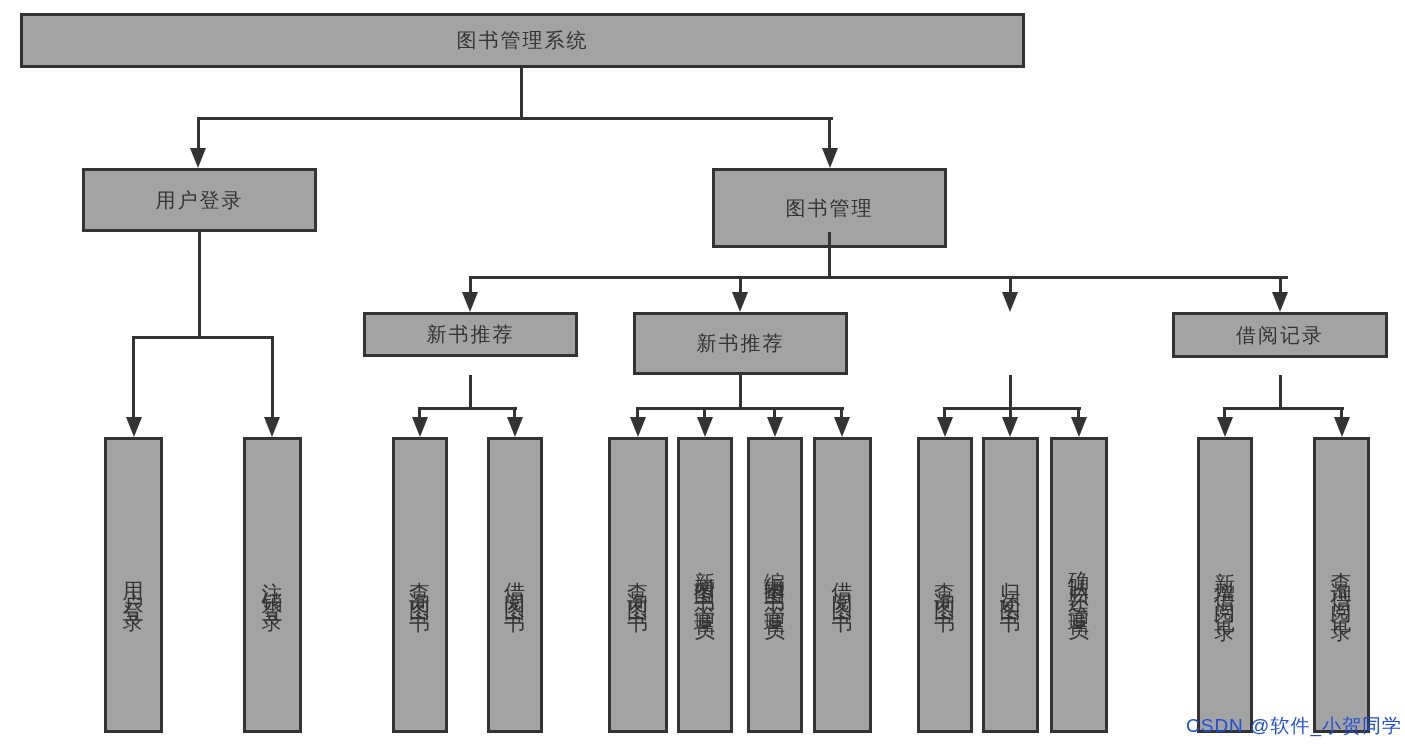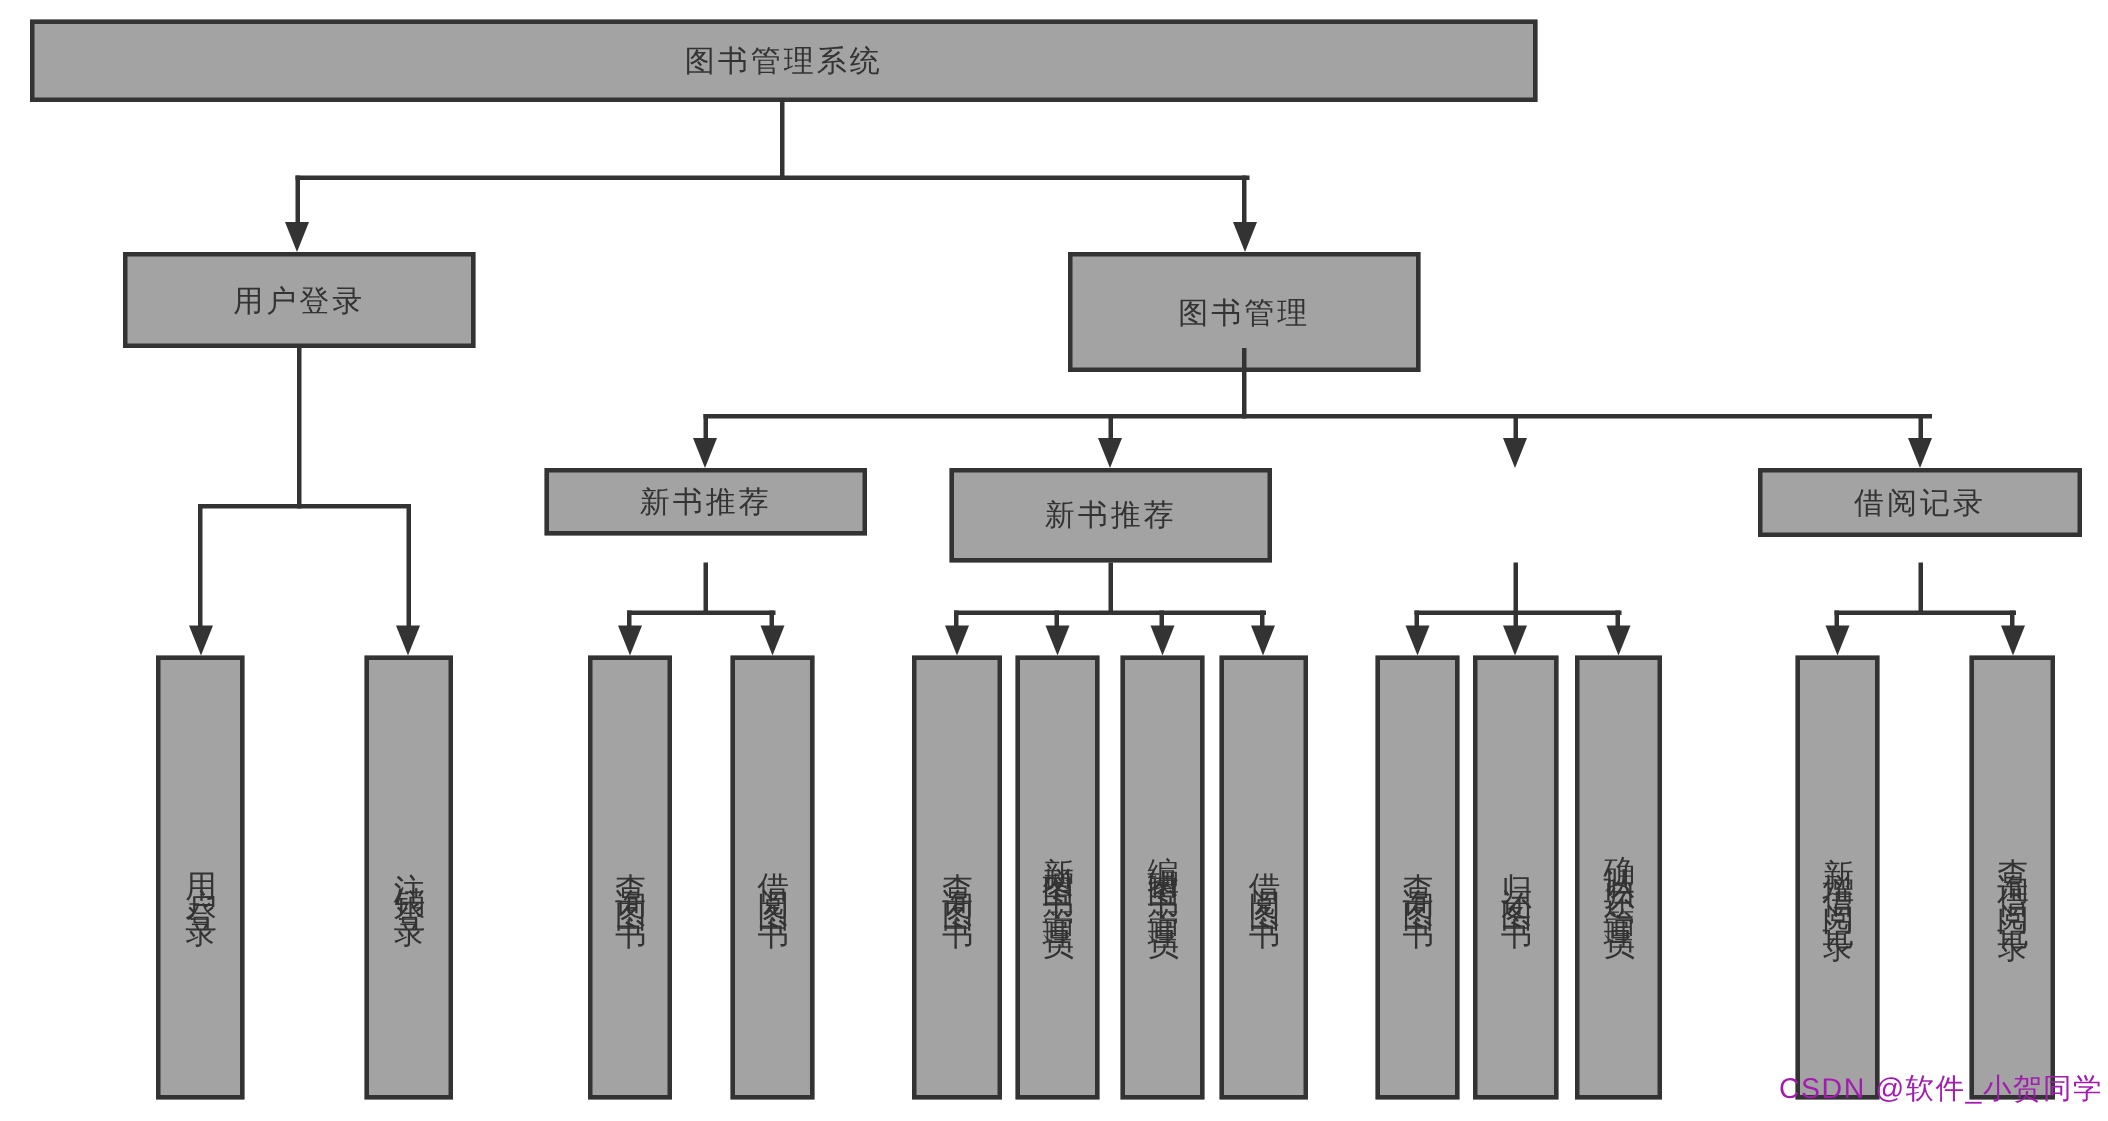--- a/index.html
+++ b/index.html
@@ -23,21 +23,21 @@
   .leaf.long > span { letter-spacing:7px; }
   .vline { position:absolute; width:3px; background:#333333; }
   .hline { position:absolute; height:3px; background:#333333; }
   .arrow {
     position:absolute; width:0; height:0;
     border-left:8px solid transparent; border-right:8px solid transparent;
     border-top:20px solid #333333;
   }
   .watermark {
     position:absolute; left:1186px; top:713px; z-index:5;
-    font-size:19px; letter-spacing:1px; color:#a21caf; white-space:nowrap;
+    font-size:19px; letter-spacing:1px; color:#1d4ed8; white-space:nowrap;
   }
 </style>
 </head>
 <body>
 
 <div class="canvas">
 
   <div class="box" style="left:20px;top:13px;width:1005px;height:55px">
     <span>图书管理系统</span>
   </div>

